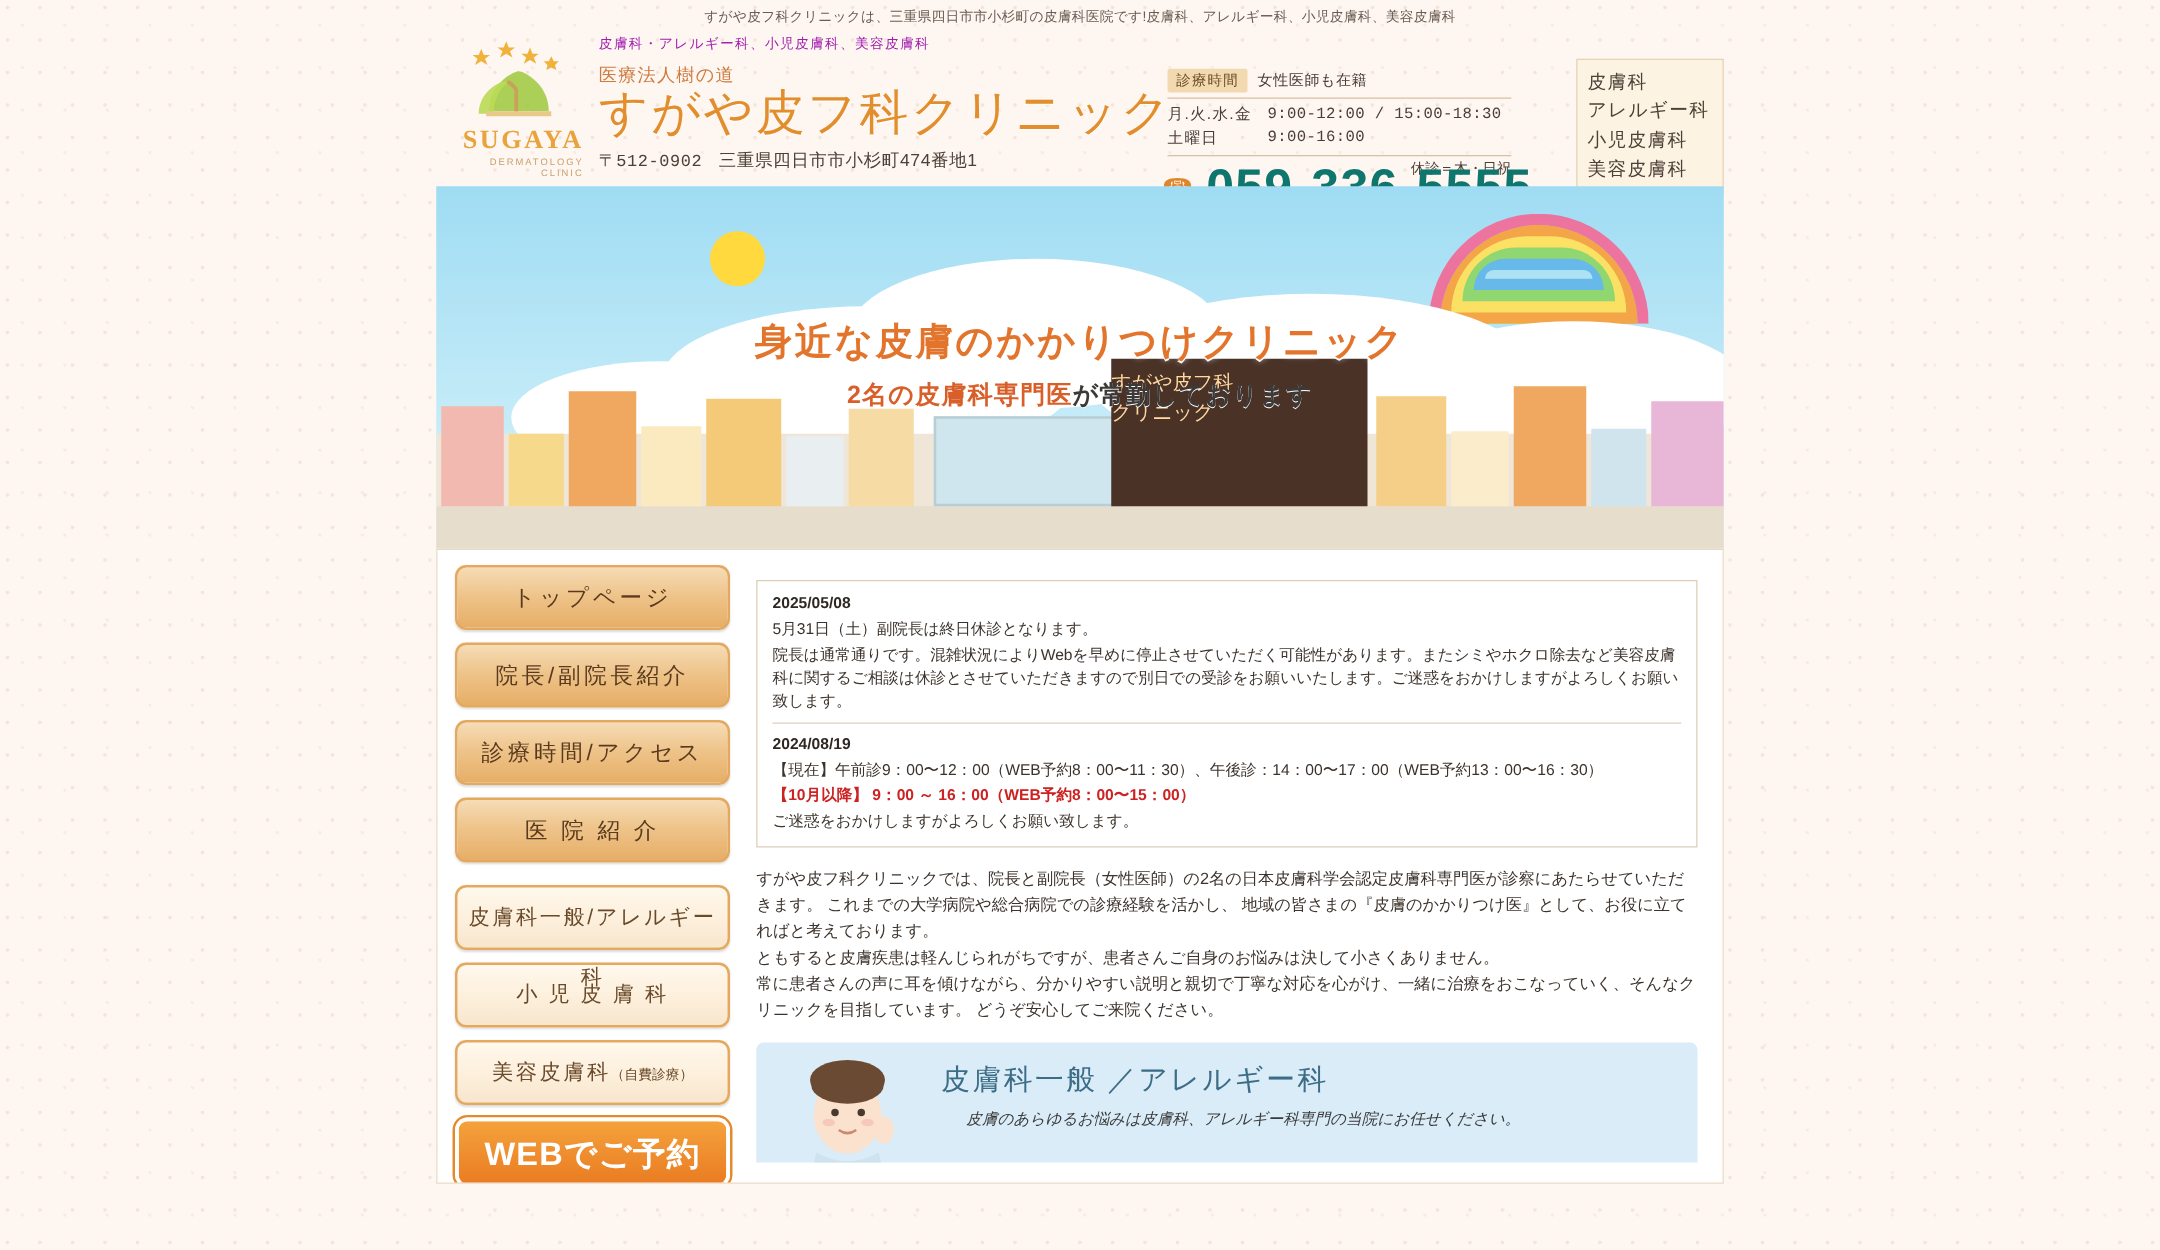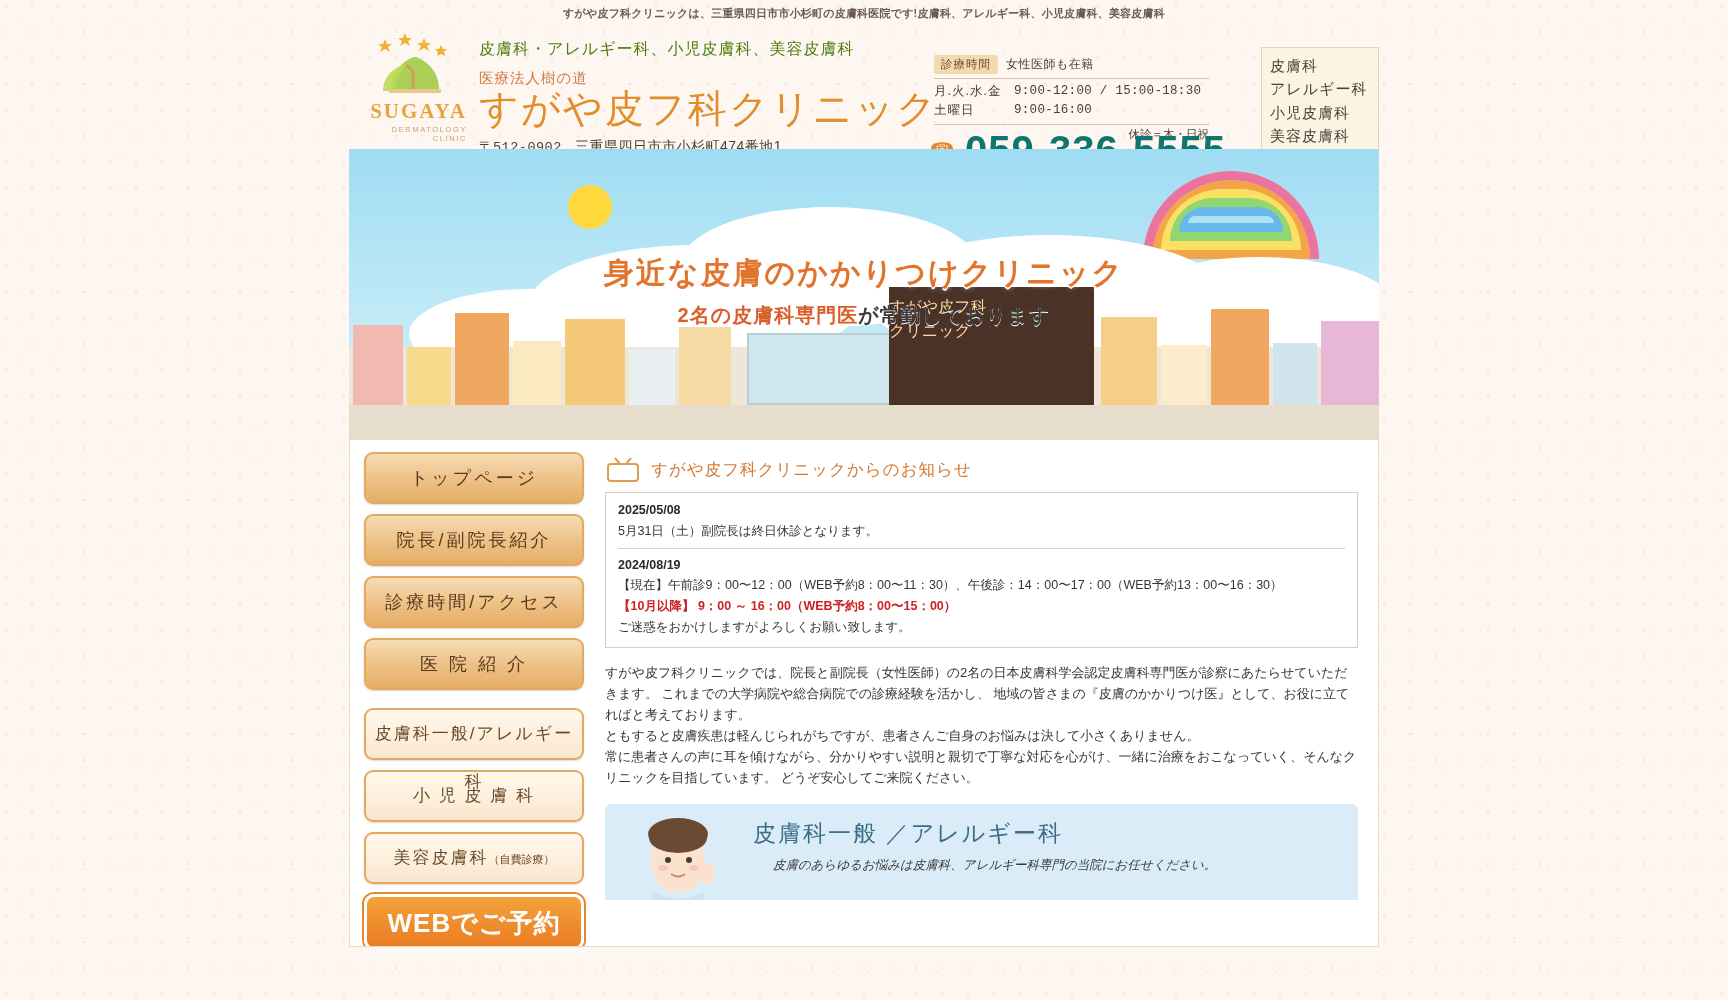--- a/index.html
+++ b/index.html
@@ -23,21 +23,20 @@
   }
   .page { position:relative; z-index:1; width:1728px; height:1000px; }
 
   
   .meta-line{
     text-align:center;
     font-size:11px;
     color:#6b5b52;
     padding-top:6px;
     letter-spacing:.2px;
-    font-weight:bold;
   }
 
   
   .header{
     width:1030px;
     margin:4px auto 0;
     position:relative;
     height:118px;
   }
   .logo{
@@ -62,22 +61,22 @@
   .logo .brand-sub{
     color:#c8a06a;
     font-size:7.5px;
     letter-spacing:1.6px;
     margin-top:3px;
   }
   .head-text{
     position:absolute; left:130px; top:2px;
   }
   .depts{
-    font-size:16px; color:#4d7c0f; letter-spacing:1px;
-    margin-top:12px;
+    font-size:11px; color:#a21caf; letter-spacing:1px;
+    margin-top:0;
   }
   .corp{
     color:#cf7b3f; font-size:14.5px; letter-spacing:1px;
     margin-top:9px;
   }
   .clinic-name{
     font-family:"Liberation Serif", serif;
     font-size:39px; color:#e38e2d; letter-spacing:2px;
     margin-top:1px; line-height:1.05;
     text-shadow:0 1px 0 #fff;
@@ -390,35 +389,26 @@
       <div class="nav-btn light">皮膚科一般/アレルギー科</div>
       <div class="nav-btn light">小 児 皮 膚 科</div>
       <div class="nav-btn light">
         <span>美容皮膚科</span><small>（自費診療）</small>
       </div>
       <div class="web-btn">WEBでご予約</div>
     </div>
 
     <div class="main">
 
-      <div class="news-head">
-        <span class="tv">
-          <svg width="36" height="28" viewBox="0 0 36 28">
-            <line x1="10" y1="2" x2="15" y2="8" stroke="#d9a04e" stroke-width="2"></line>
-            <line x1="26" y1="2" x2="21" y2="8" stroke="#d9a04e" stroke-width="2"></line>
-            <rect x="3" y="8" width="30" height="17" rx="3" fill="#fff" stroke="#d9a04e" stroke-width="2"></rect>
-          </svg>
-        </span>
-        <span class="t">すがや皮フ科クリニックからのお知らせ</span>
-      </div>
 
       <div class="news-box">
         <div class="news-item">
           <div class="news-date">2025/05/08</div>
           <p>5月31日（土）副院長は終日休診となります。</p>
+          <p>院長は通常通りです。混雑状況によりWebを早めに停止させていただく可能性があります。またシミやホクロ除去など美容皮膚科に関するご相談は休診とさせていただきますので別日での受診をお願いいたします。ご迷惑をおかけしますがよろしくお願い致します。</p>
         </div>
         <div class="news-item">
           <div class="news-date">2024/08/19</div>
           <p>【現在】午前診9：00〜12：00（WEB予約8：00〜11：30）、午後診：14：00〜17：00（WEB予約13：00〜16：30）</p>
           <p class="news-redbold">【10月以降】 9：00 ～ 16：00（WEB予約8：00〜15：00）</p>
           <p>ご迷惑をおかけしますがよろしくお願い致します。</p>
         </div>
       </div>
 
       <div class="intro">

